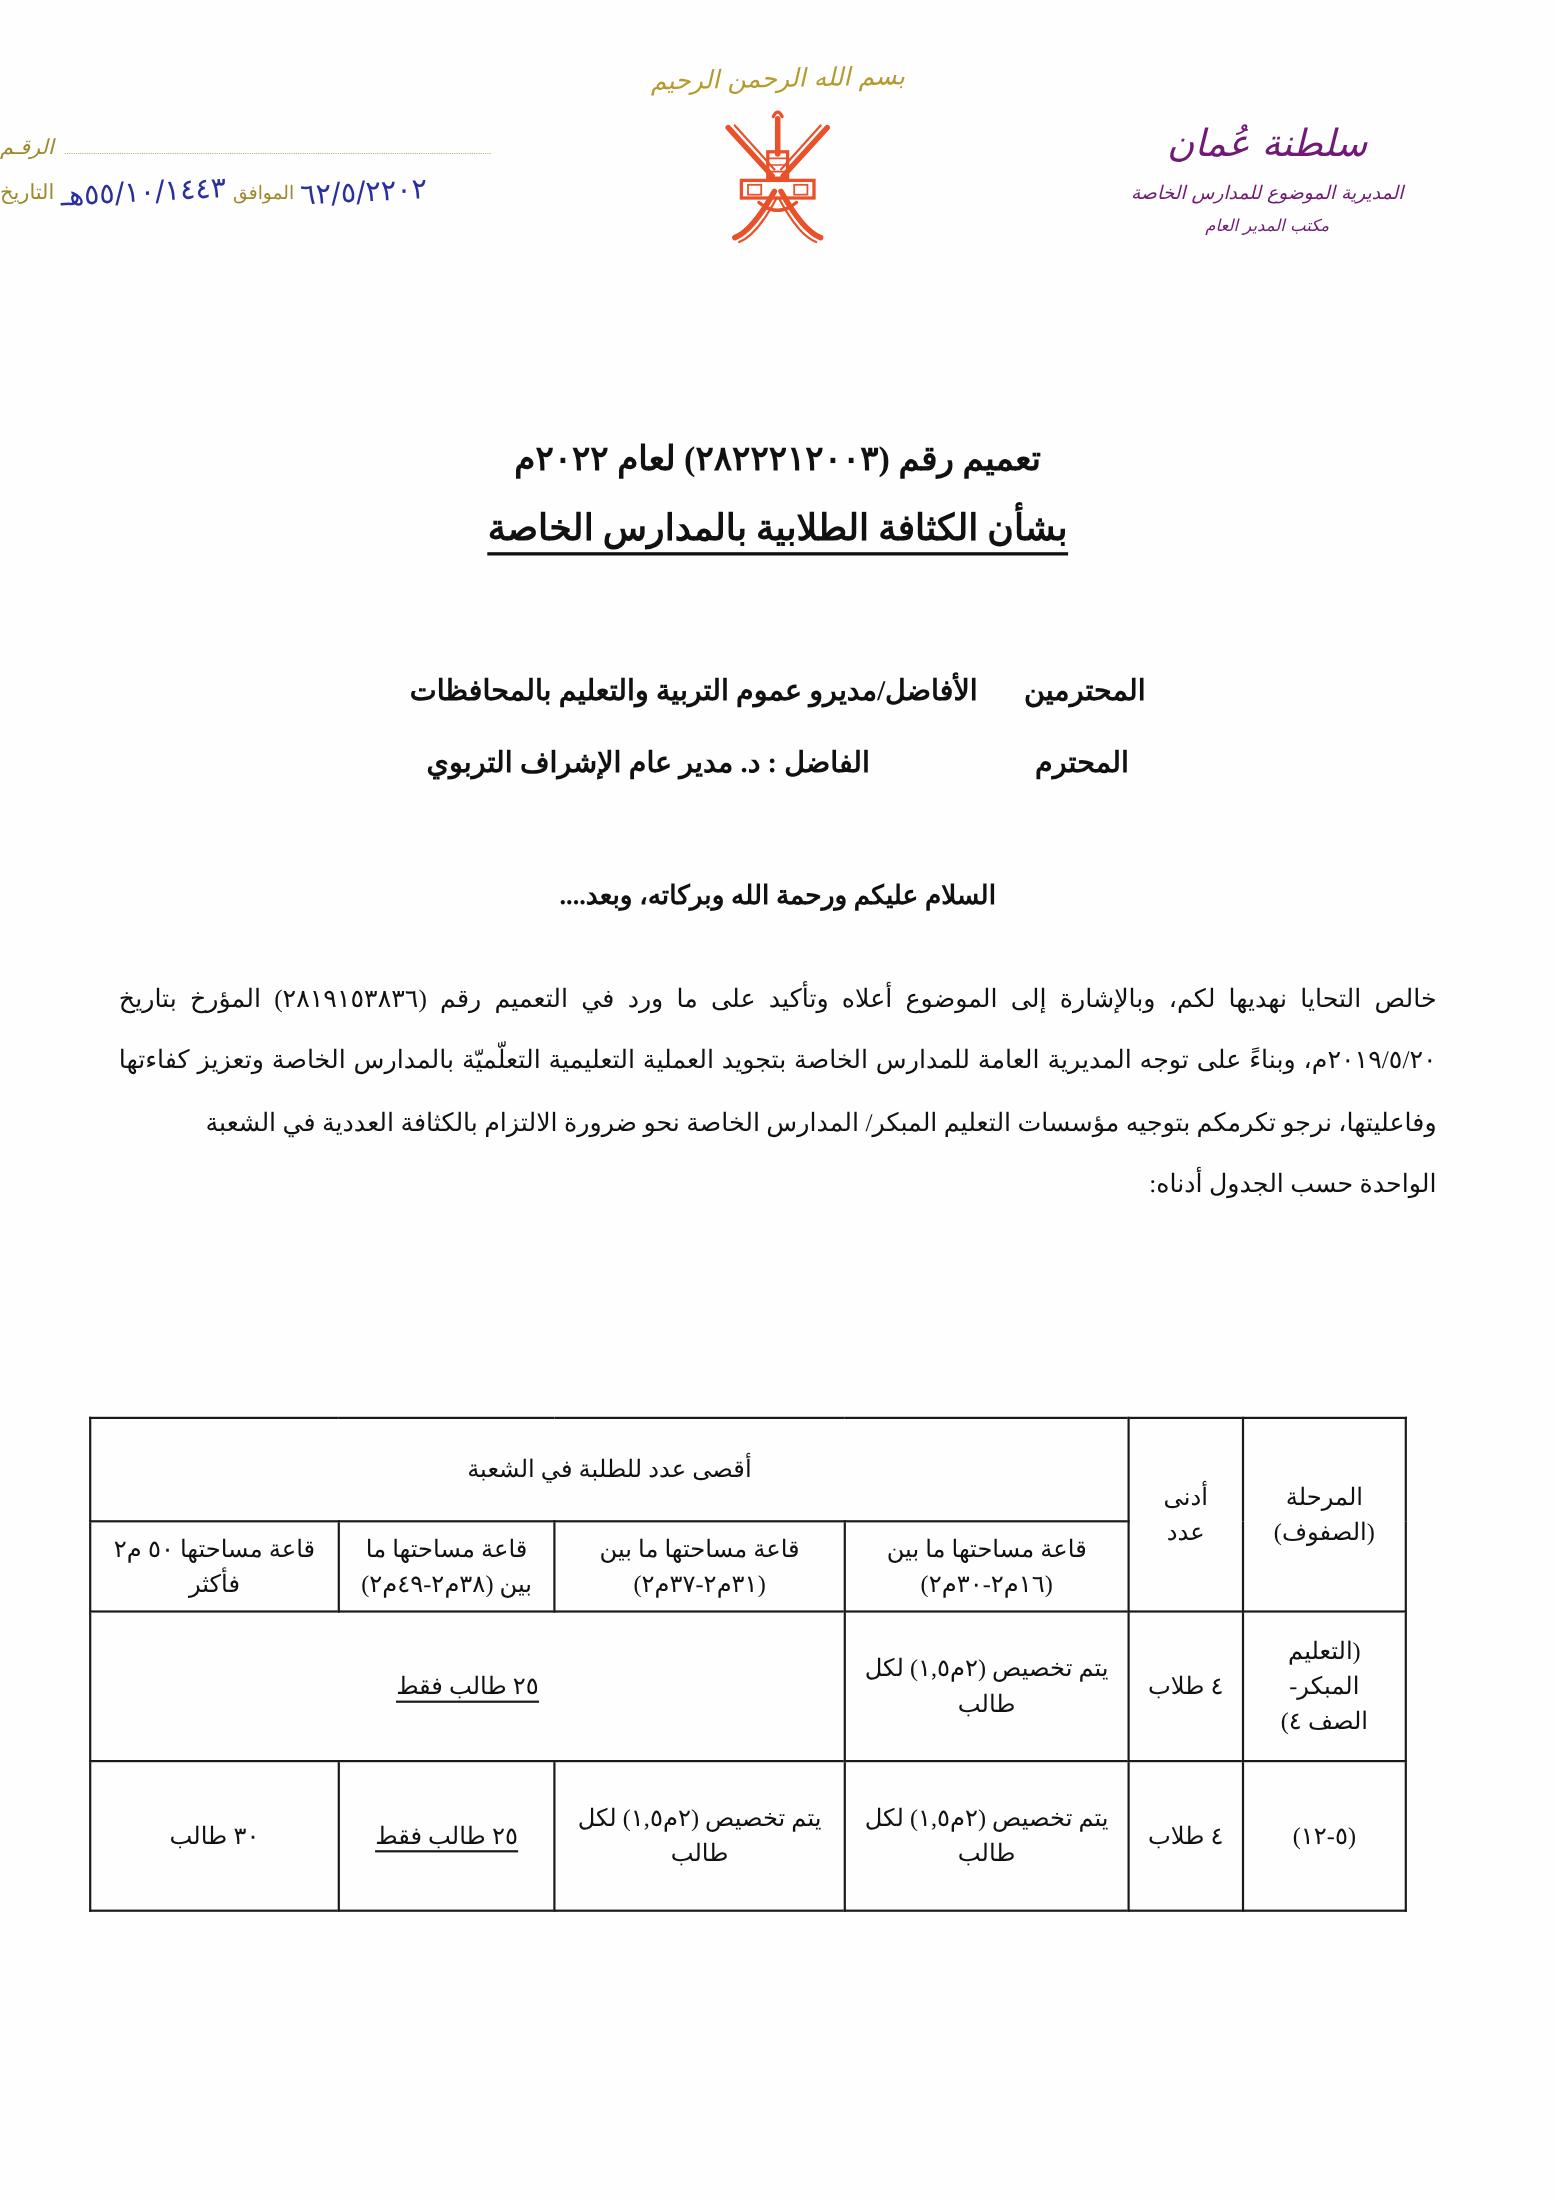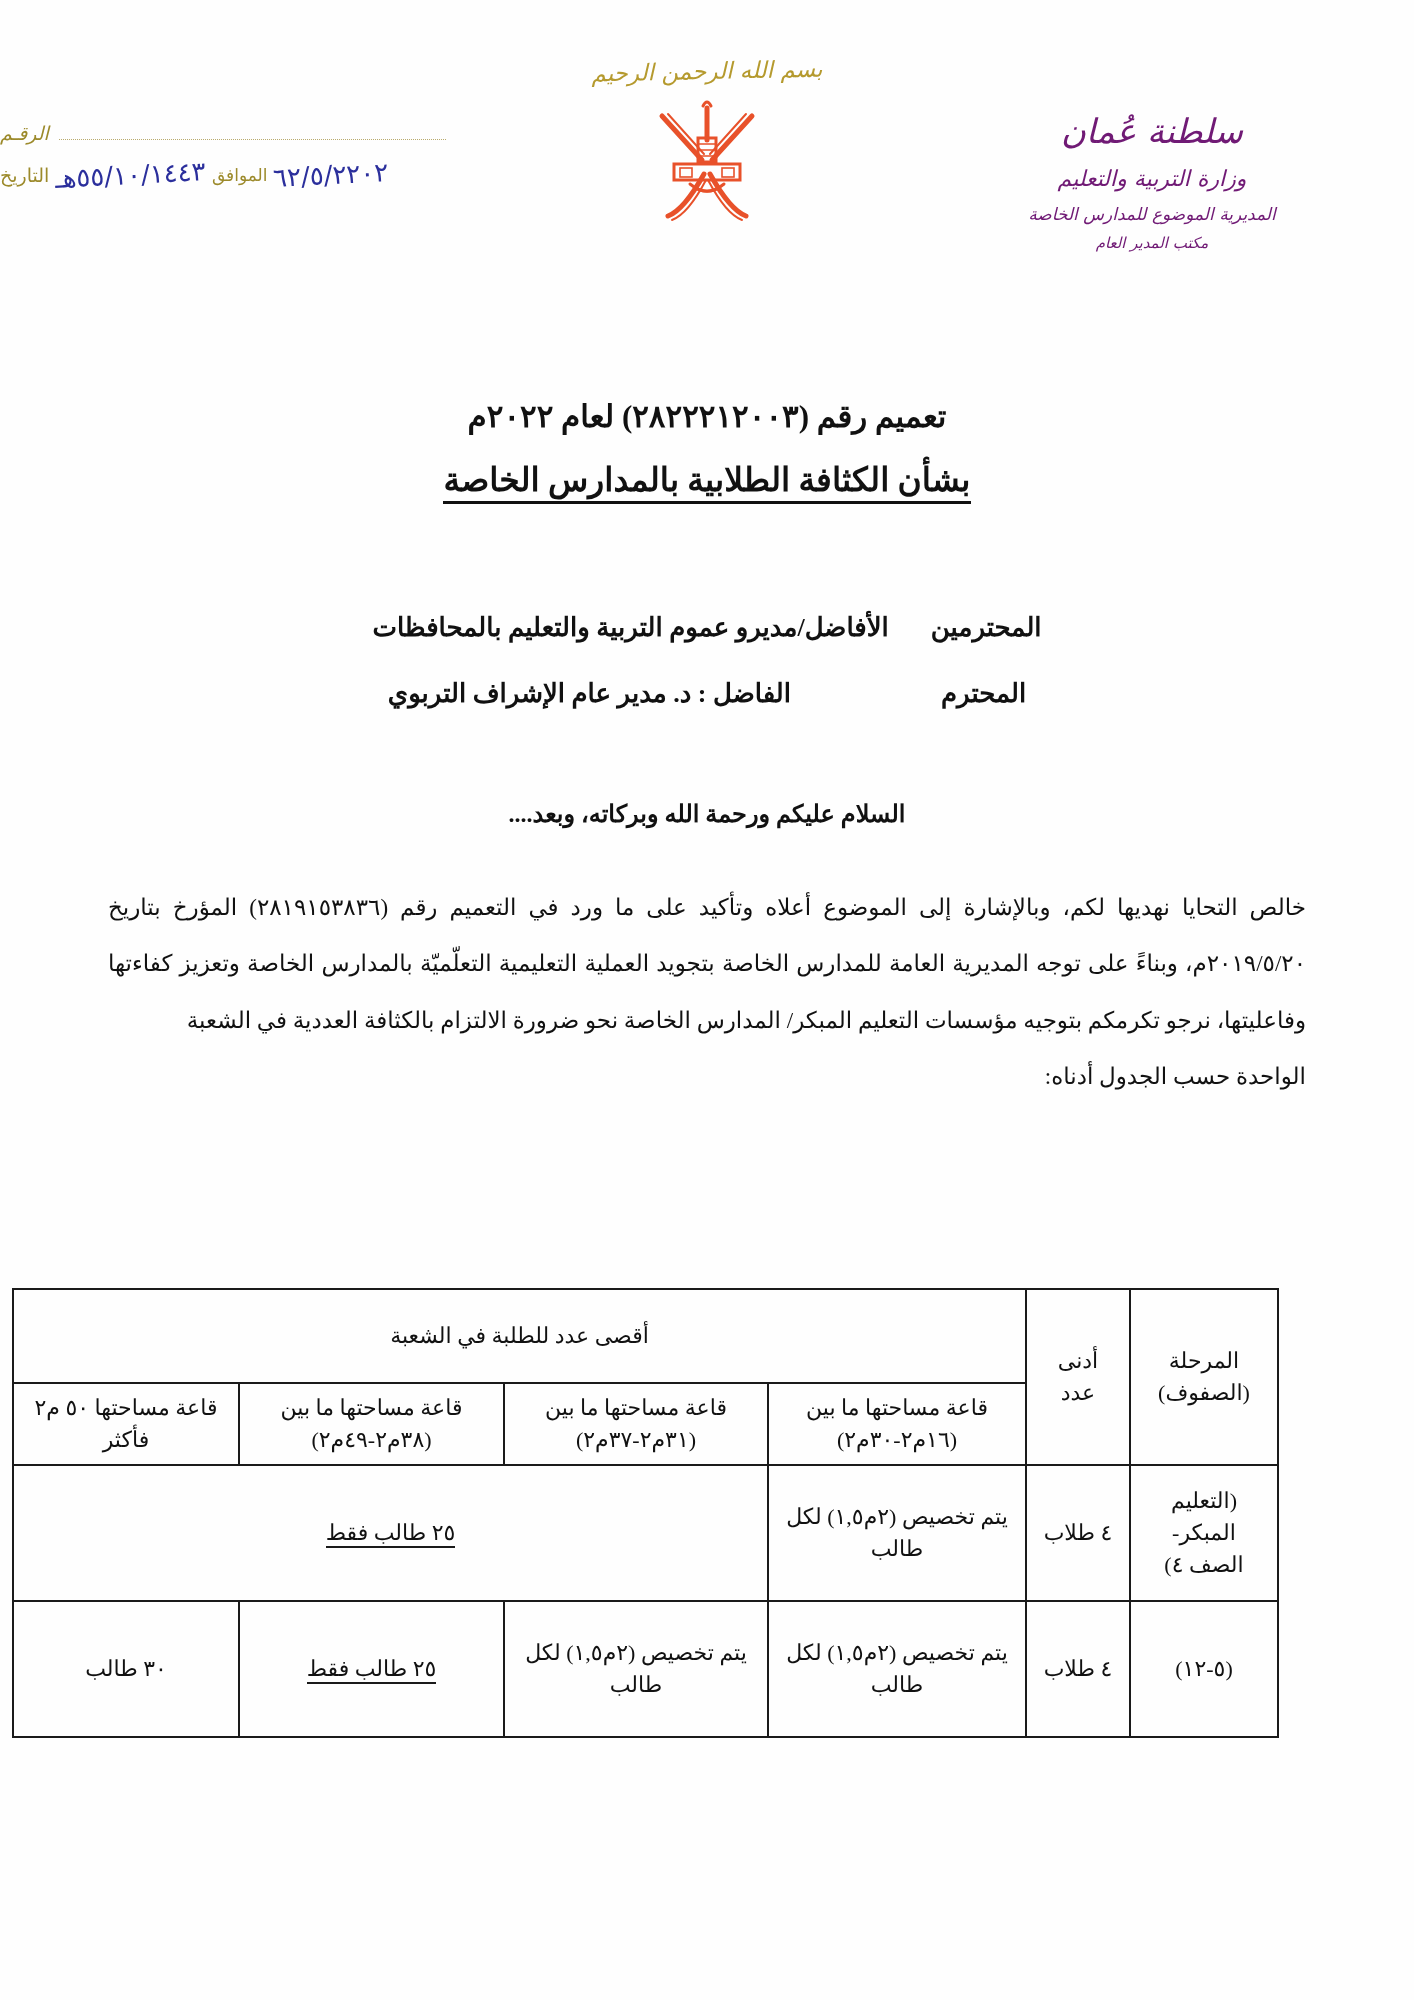--- a/index.html
+++ b/index.html
@@ -176,21 +176,21 @@
     text-align: center;
     vertical-align: middle;
     padding: 8px 16px;
     font-weight: normal;
     line-height: 1.45;
   }
   .col-stage { width: 148px; }
   .col-min   { width: 104px; }
   .col-a     { width: 258px; }
   .col-b     { width: 264px; }
-  .col-c     { width: 265px; }
+  .col-c     { width: 196px; }
   .col-d     { width: 226px; }
   .h-tall { height: 76px; }
   .row-1 td { height: 118px; }
   .row-2 td { height: 118px; }
   .underline-txt { border-bottom: 2px solid #1a1a1a; padding-bottom: 1px; }
 </style>
 </head>
 <body>
 
 <div class="page">
@@ -222,21 +222,20 @@
         <rect x="90" y="80" width="12" height="9" stroke-width="1.6"></rect>
 
         <path d="M58 96 Q75 110 92 96" stroke-width="3"></path>
         <path d="M62 100 Q75 108 88 100" stroke-width="1.6"></path>
       </g>
     </svg>
   </div>
 
   <div class="letterhead">
     <div class="lh1">سلطنة عُمان</div>
-    <div class="lh2">وزارة التربية والتعليم</div>
     <div class="lh3">المديرية الموضوع للمدارس الخاصة</div>
     <div class="lh4">مكتب المدير العام</div>
   </div>
 
   <div class="refblock">
     <div class="refrow">
       <span class="reflabel">الرقـم</span>
       <span class="refdots"></span>
     </div>
     <div class="date-row">

